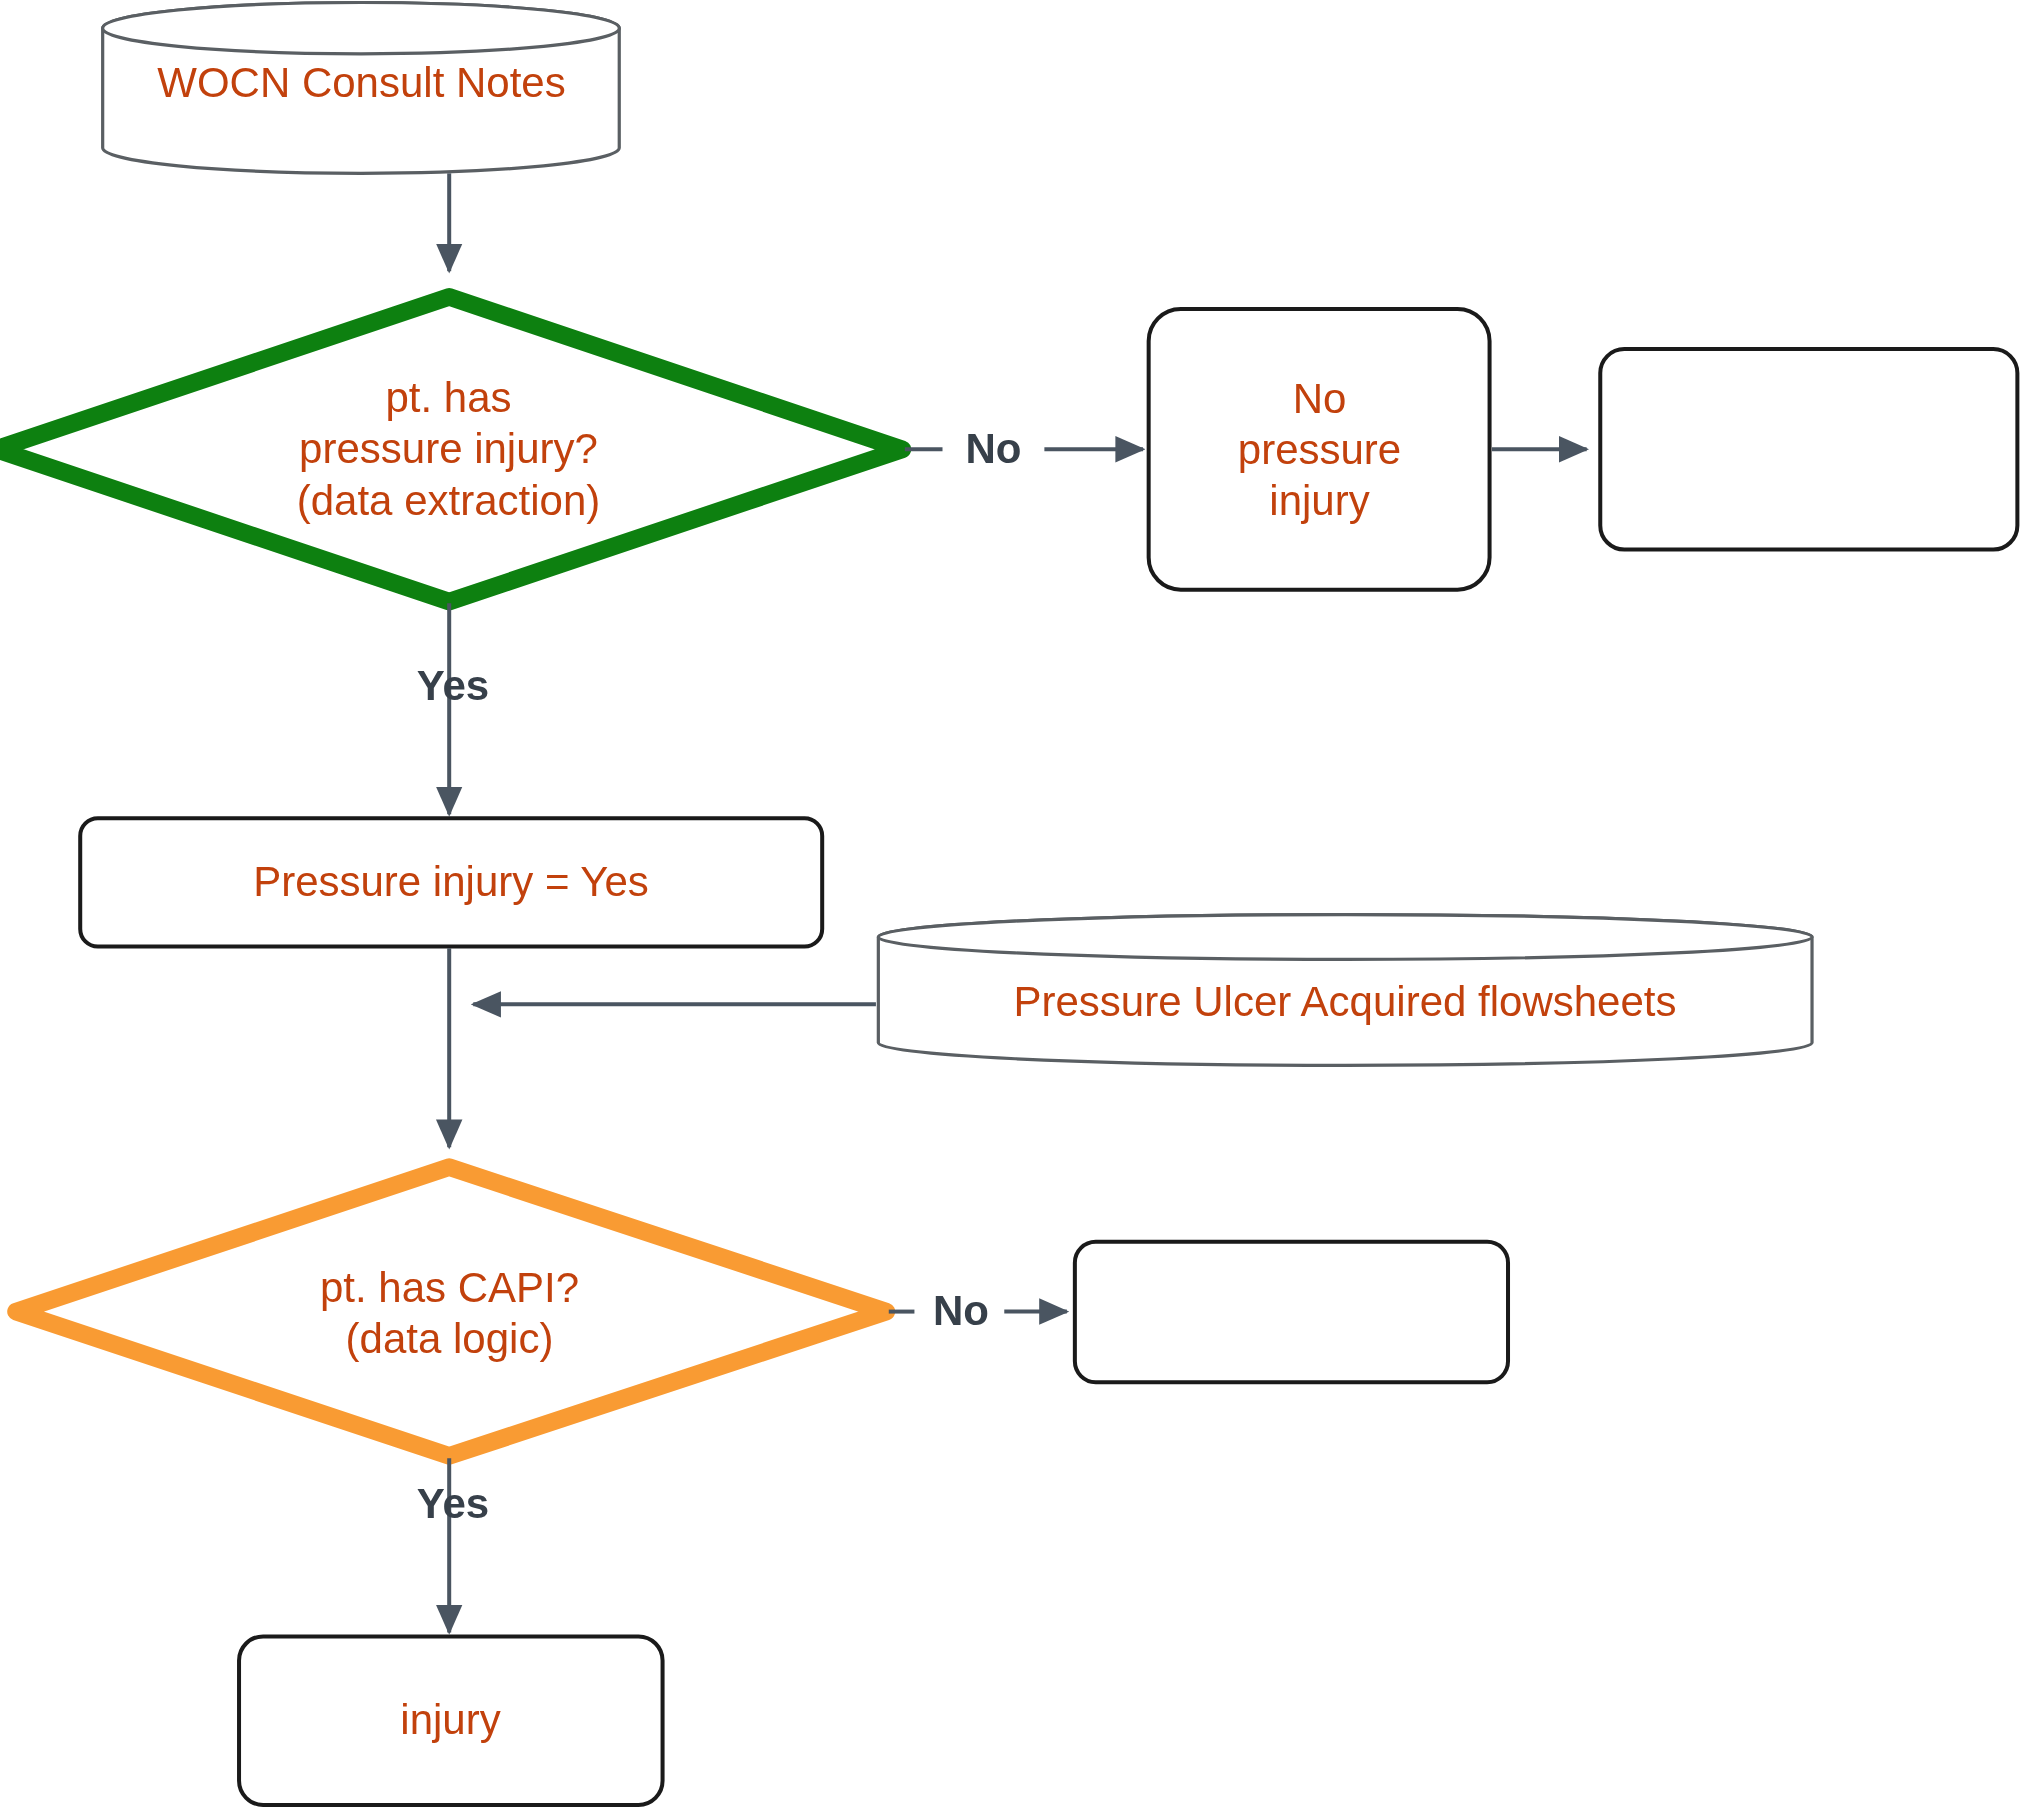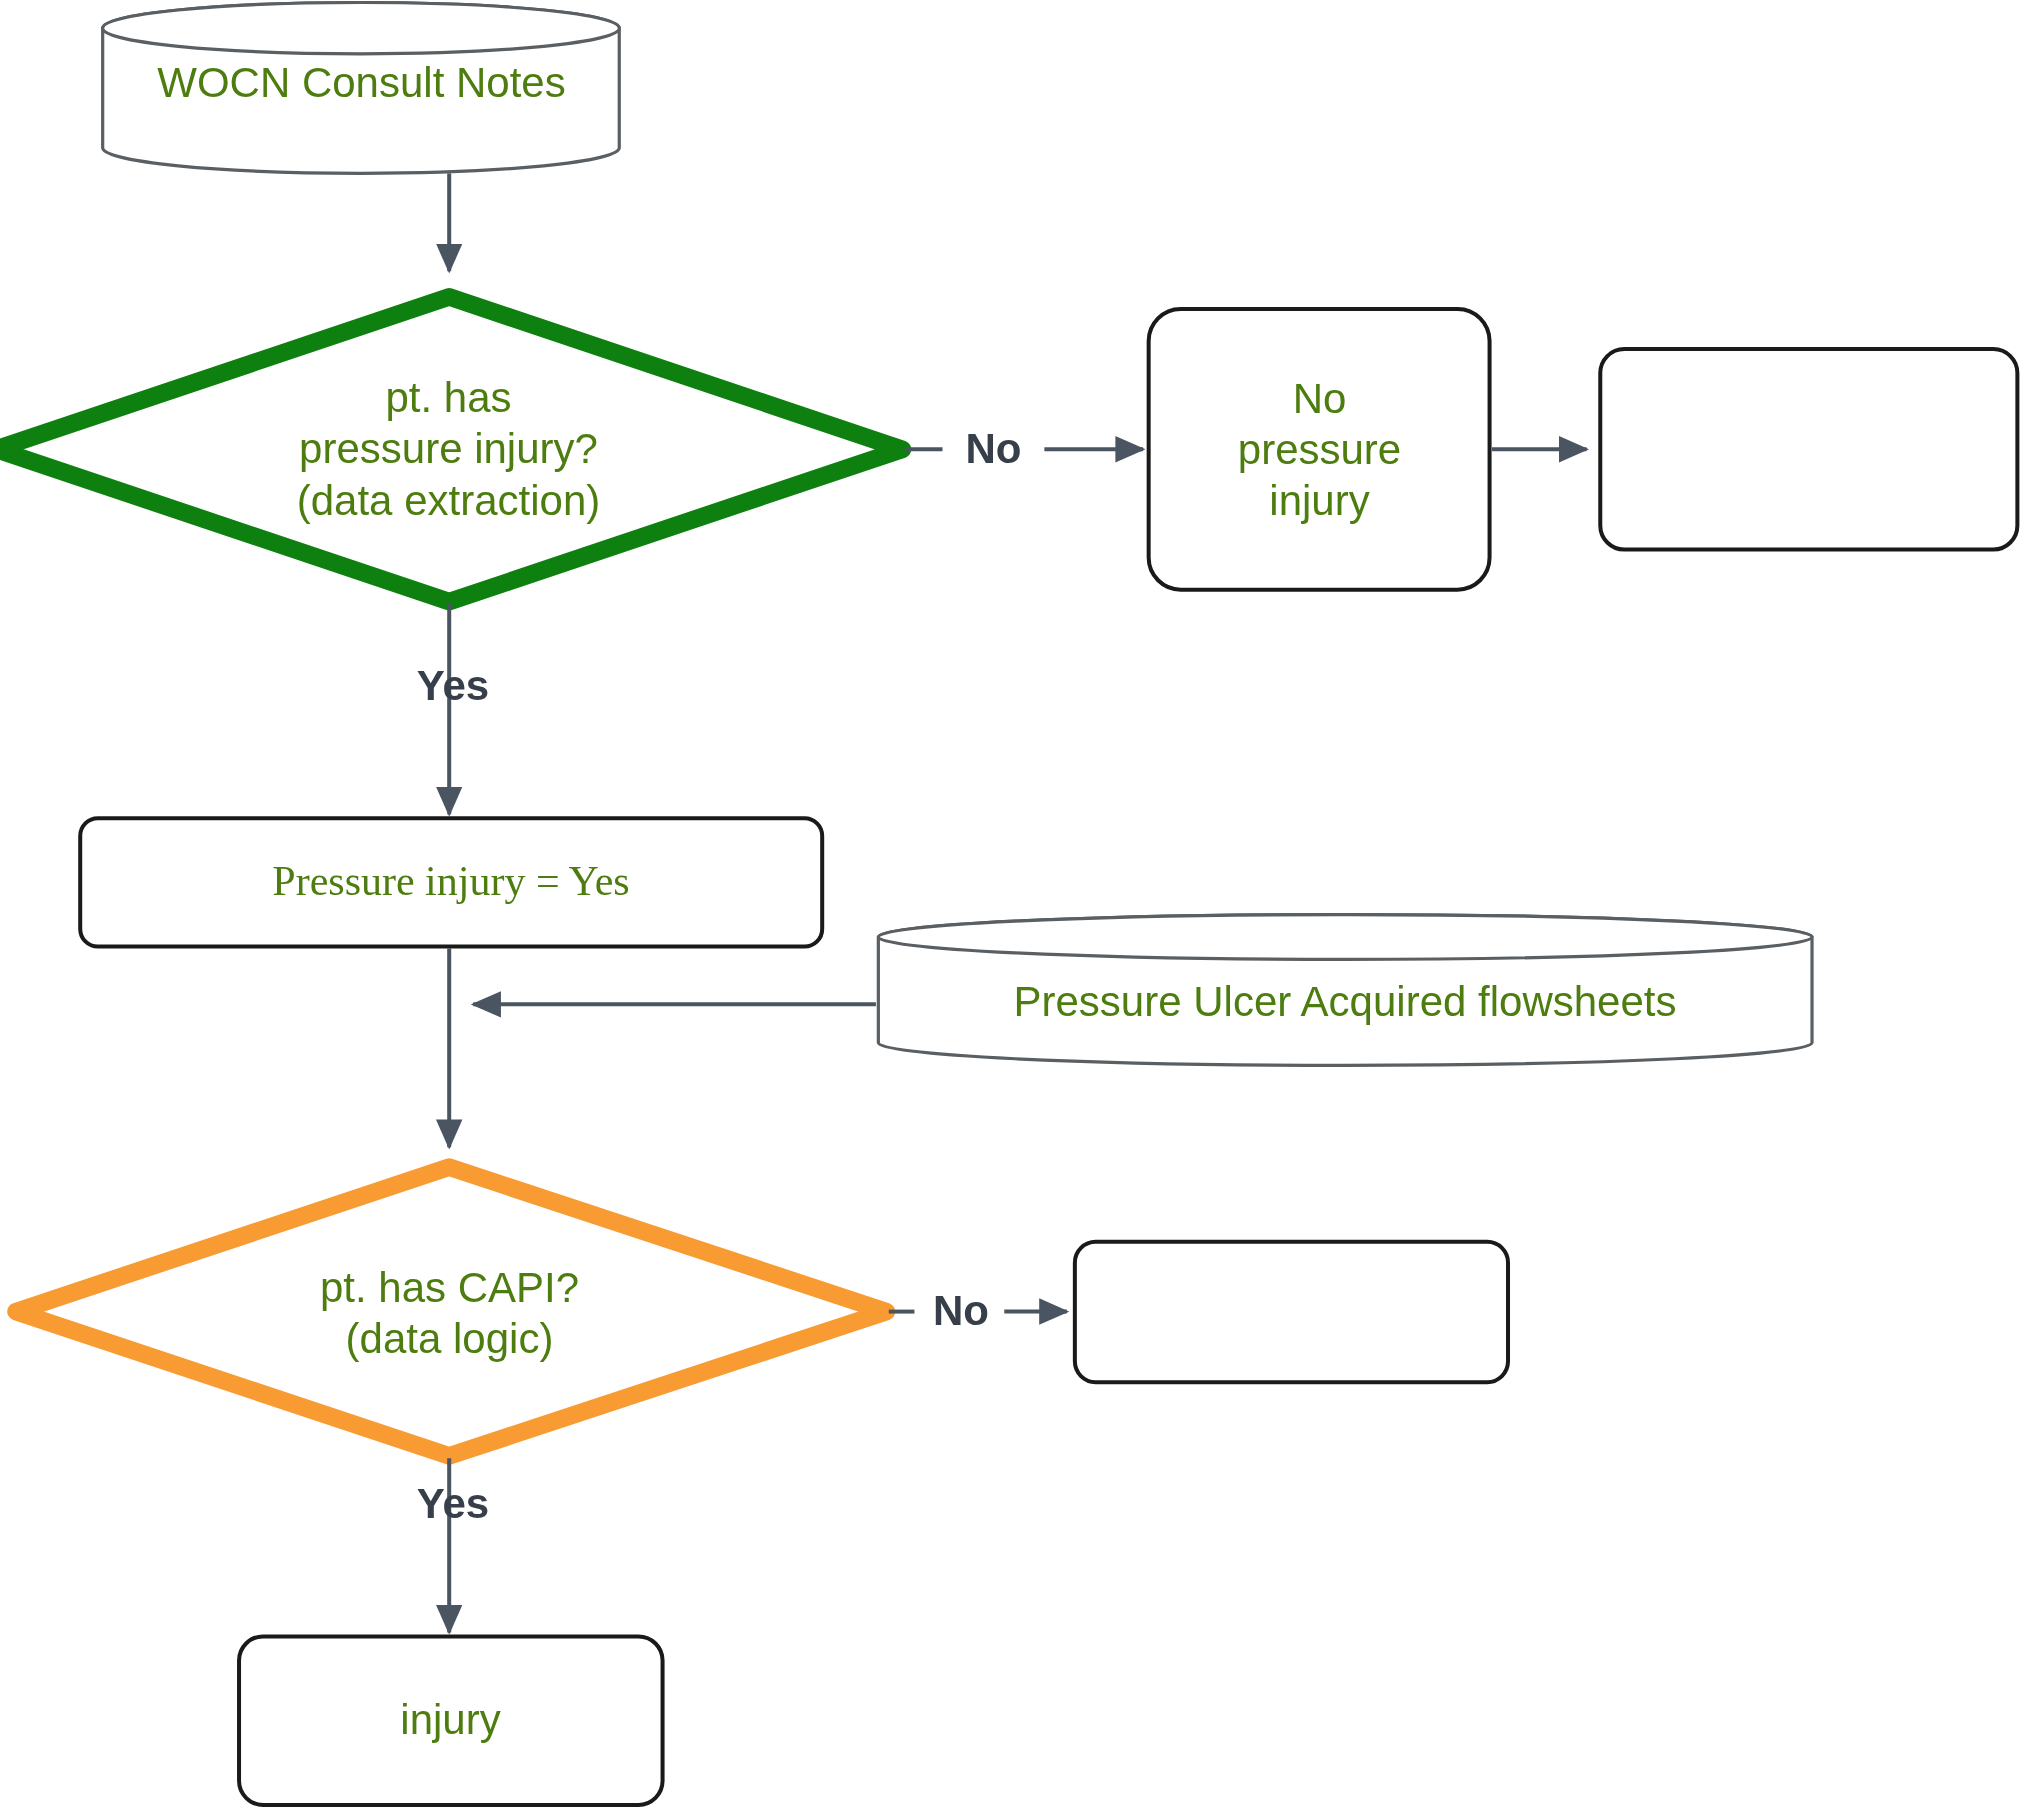--- a/index.html
+++ b/index.html
@@ -24,21 +24,21 @@
     pointer-events: none;
   }
 
   
   .node-label {
     position: absolute;
     display: flex;
     align-items: center;
     justify-content: center;
     text-align: center;
-    color: #4d7c0f;
+    color: #c2410c;
     font-family: "Liberation Sans", sans-serif;
     line-height: 1.22;
     white-space: pre-line;
     pointer-events: none;
   }
 
   .edge-label {
     position: absolute;
     display: flex;
     align-items: center;
@@ -160,21 +160,21 @@
 
   <div class="edge-label t-52" style="left:943px; top:417px; width:101px; height:64px;">No</div>
 
   <div class="node-label t-52" style="left:1149px; top:321px; width:341px; height:257px;">No
 pressure
 injury</div>
 
 
   <div class="edge-label t-52" style="left:385px; top:654px; width:136px; height:64px;">Yes</div>
 
-  <div class="node-label t-52" style="left:80px; top:818px; width:742px; height:128px;font-family:Liberation Serif, serif;">Pressure injury = Yes</div>
+  <div class="node-label t-52" style="left:80px; top:818px; width:742px; height:128px;">Pressure injury = Yes</div>
 
   <div class="node-label t-52" style="left:890px; top:946px; width:910px; height:112px;">Pressure Ulcer Acquired flowsheets</div>
 
   <div class="node-label t-52" style="left:201px; top:1247px; width:497px; height:132px;">pt. has CAPI?
 (data logic)</div>
 
   <div class="edge-label t-52" style="left:916px; top:1279px; width:90px; height:64px;">No</div>
 
 
   <div class="edge-label t-52" style="left:385px; top:1472px; width:136px; height:64px;">Yes</div>

